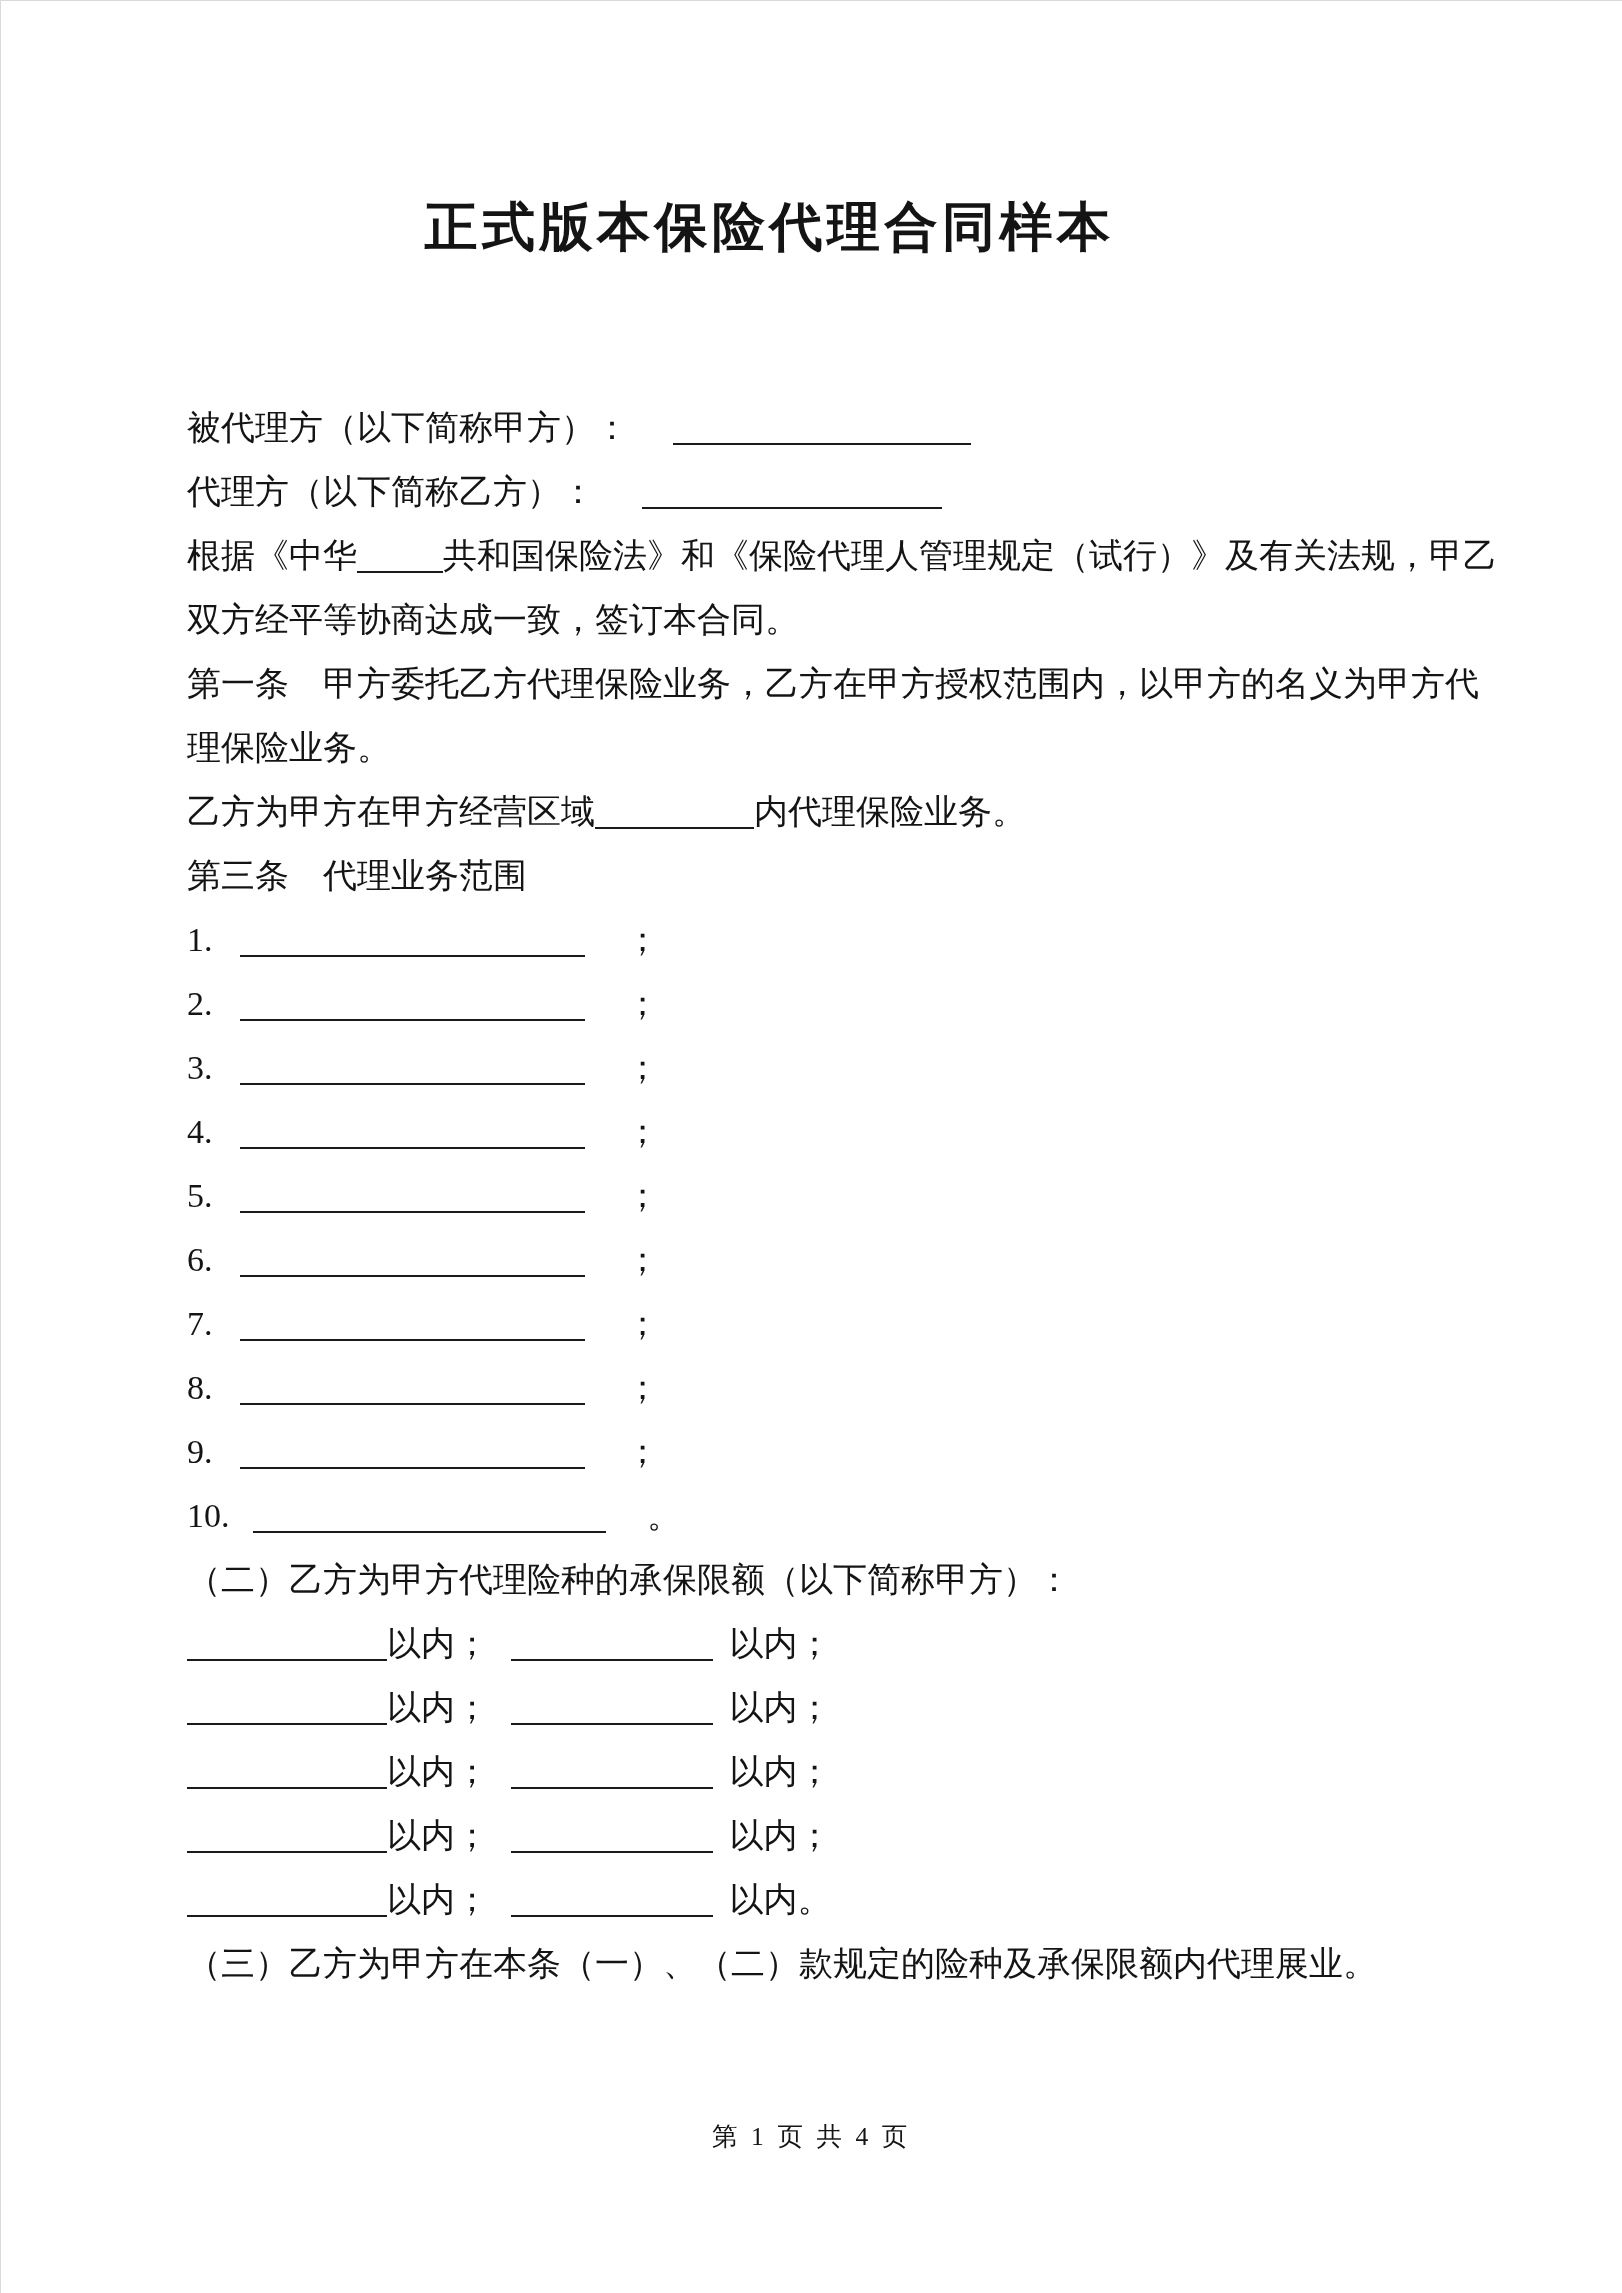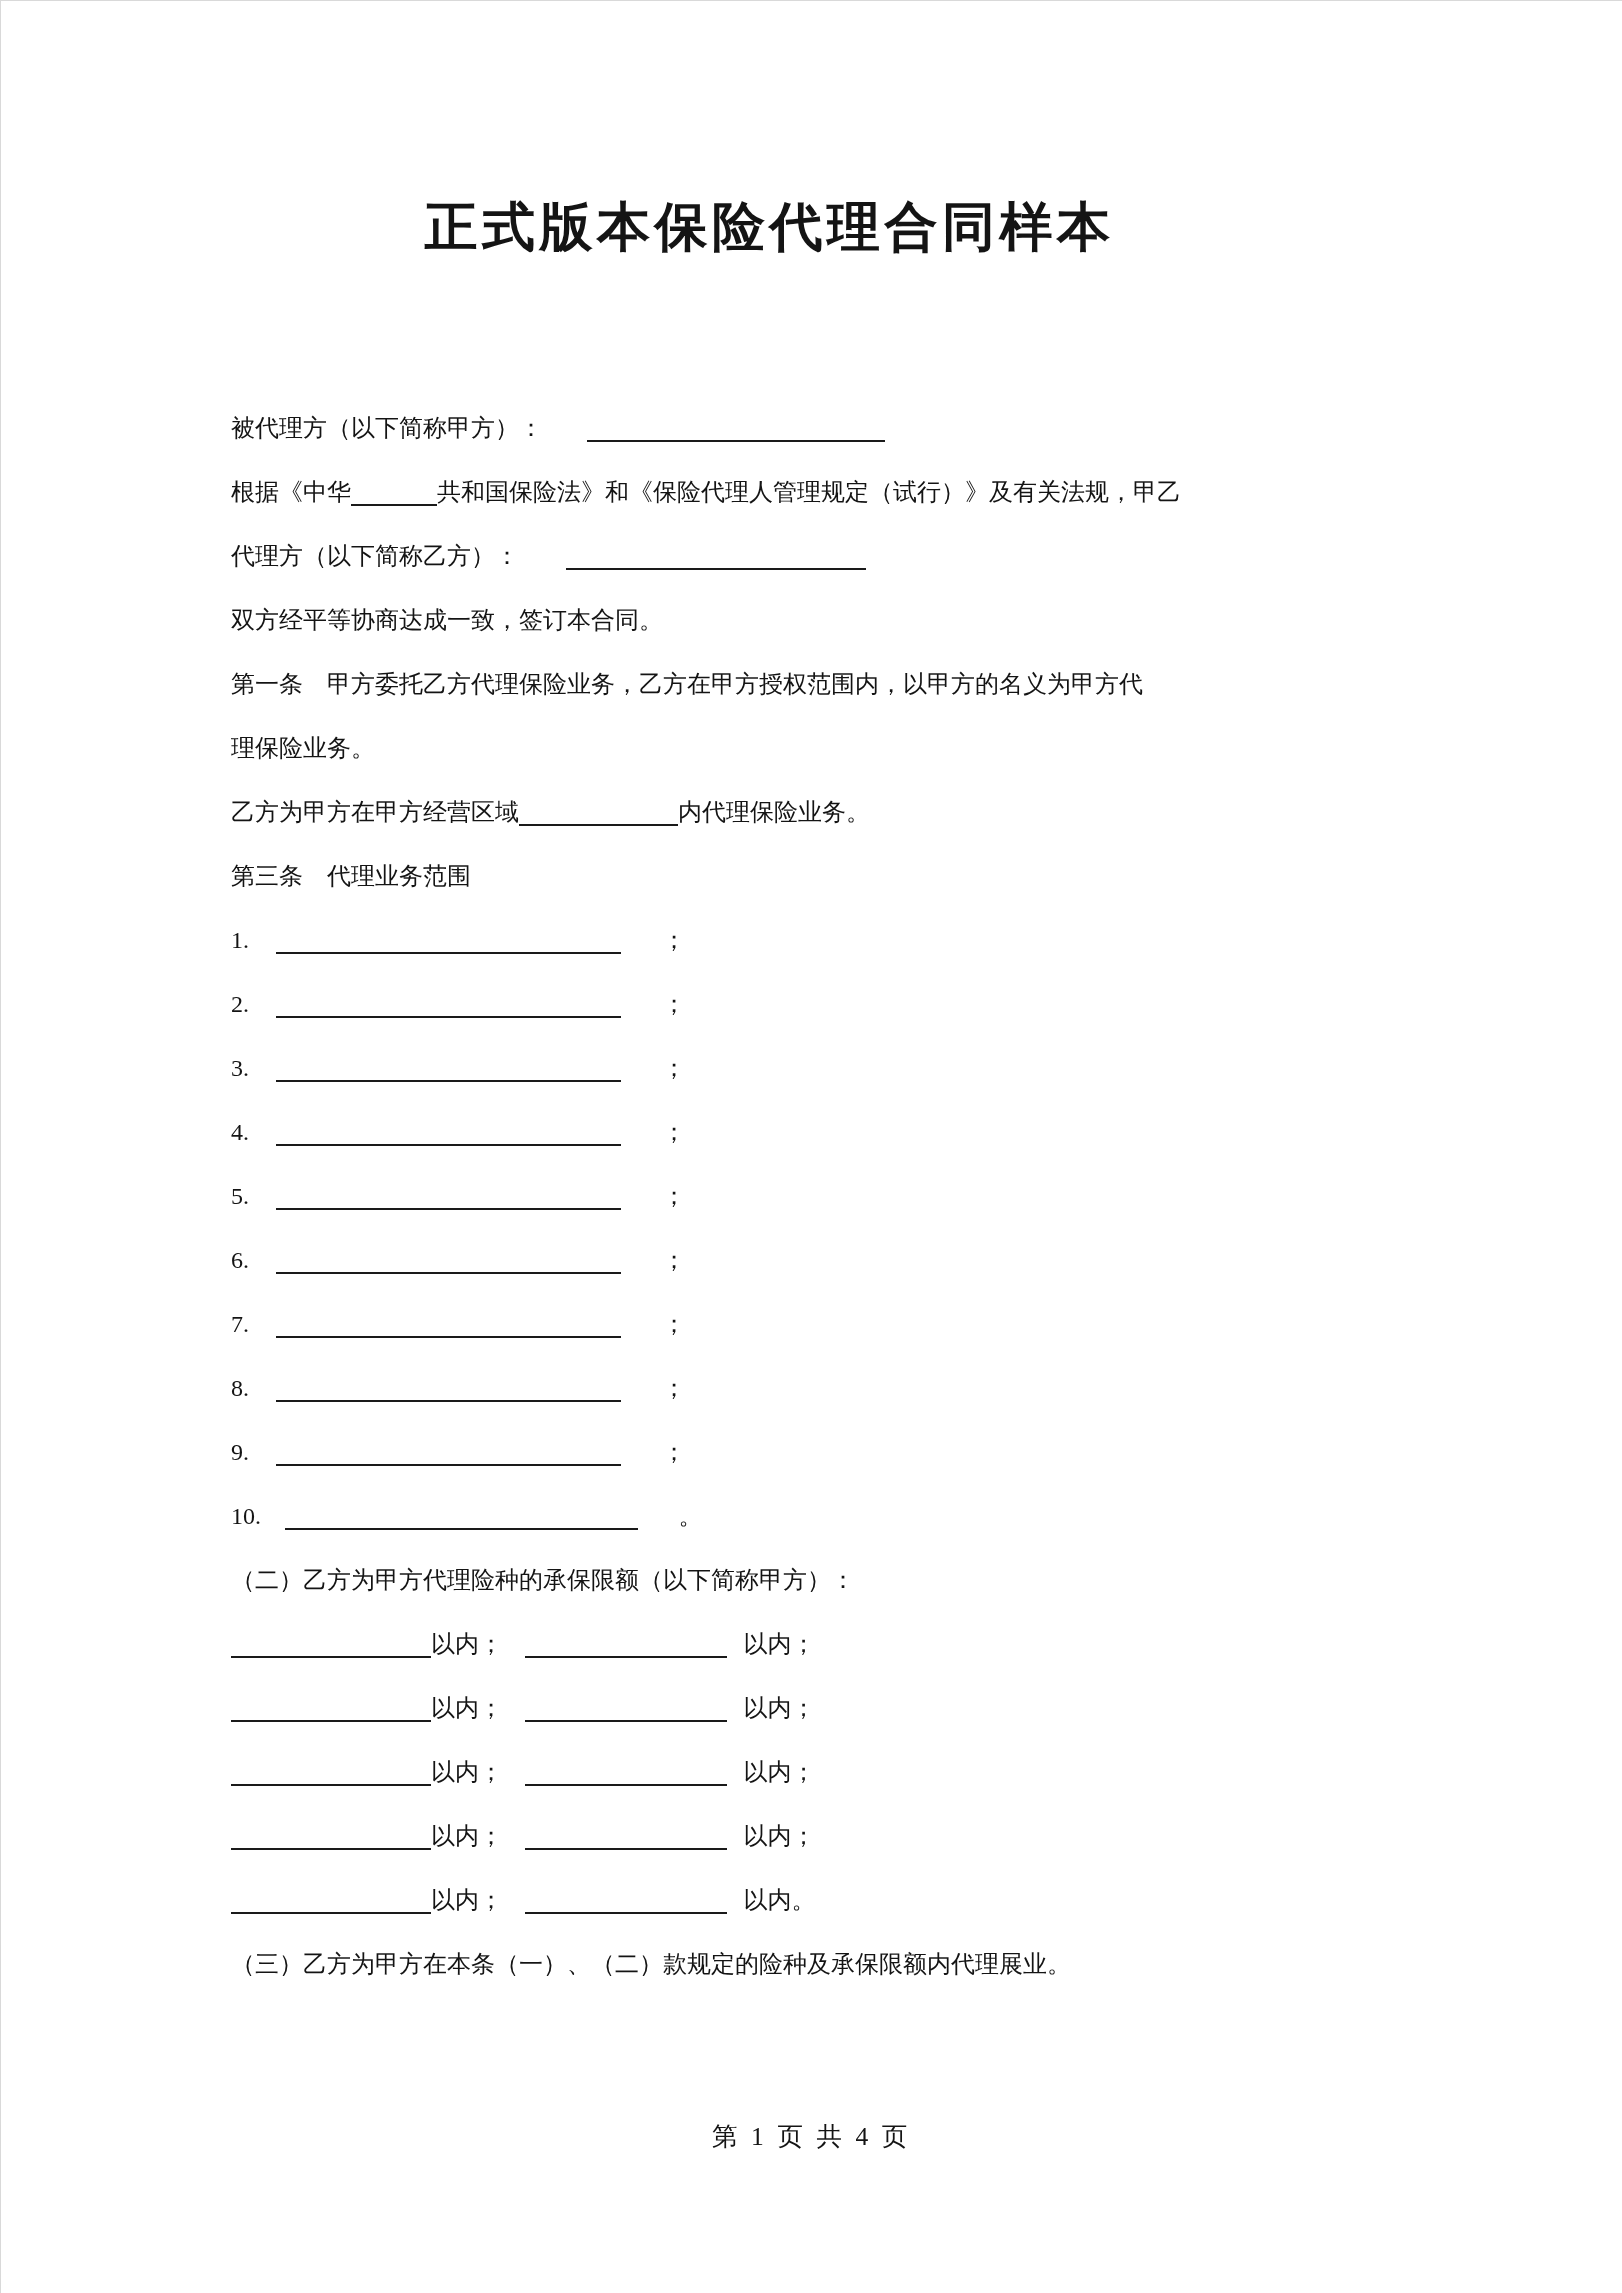--- a/index.html
+++ b/index.html
@@ -23,23 +23,22 @@
     letter-spacing:4.5px;
     white-space:pre;
   }
   .doc-body{
     position:absolute;
     top:395px;left:186px;width:1291px;
   }
   .line{
     height:64px;
     line-height:64px;
-    font-size:24px;
+    font-size:34px;
     white-space:pre;
-    margin-left:44px;
   }
   .txt{white-space:pre;}
   .blank{
     display:inline-block;
     height:0;
     border-bottom:2.7px solid #1a1a1a;
     vertical-align:-6.4px;
   }
   .spacer{display:inline-block;height:0.9px;}
   .doc-footer{
@@ -53,22 +52,22 @@
   }
 </style>
 </head>
 <body>
 
 <div class="page">
   <div class="doc-title">正式版本保险代理合同样本</div>
 
   <div class="doc-body">
       <div class="line"><span class="txt">被代理方（以下简称甲方）：</span><span class="spacer" style="width: 44px;"></span><span class="blank" style="width: 298px;"></span></div>
+      <div class="line"><span class="txt">代理方（以下简称乙方）：</span><span class="spacer" style="width: 47px;"></span><span class="blank" style="width: 300px;"></span></div>
       <div class="line"><span class="txt">根据《中华</span><span class="blank" style="width: 86px;"></span><span class="txt">共和国保险法》和《保险代理人管理规定（试行）》及有关法规，甲乙</span></div>
-      <div class="line"><span class="txt">代理方（以下简称乙方）：</span><span class="spacer" style="width: 47px;"></span><span class="blank" style="width: 300px;"></span></div>
       <div class="line"><span class="txt">双方经平等协商达成一致，签订本合同。</span></div>
       <div class="line"><span class="txt">第一条　甲方委托乙方代理保险业务，乙方在甲方授权范围内，以甲方的名义为甲方代</span></div>
       <div class="line"><span class="txt">理保险业务。</span></div>
       <div class="line"><span class="txt">乙方为甲方在甲方经营区域</span><span class="blank" style="width: 159px;"></span><span class="txt">内代理保险业务。</span></div>
       <div class="line"><span class="txt">第三条　代理业务范围</span></div>
       <div class="line"><span class="txt">1.</span><span class="spacer" style="width: 27px;"></span><span class="blank" style="width: 345px;"></span><span class="spacer" style="width: 41px;"></span><span class="txt">；</span></div>
       <div class="line"><span class="txt">2.</span><span class="spacer" style="width: 27px;"></span><span class="blank" style="width: 345px;"></span><span class="spacer" style="width: 41px;"></span><span class="txt">；</span></div>
       <div class="line"><span class="txt">3.</span><span class="spacer" style="width: 27px;"></span><span class="blank" style="width: 345px;"></span><span class="spacer" style="width: 41px;"></span><span class="txt">；</span></div>
       <div class="line"><span class="txt">4.</span><span class="spacer" style="width: 27px;"></span><span class="blank" style="width: 345px;"></span><span class="spacer" style="width: 41px;"></span><span class="txt">；</span></div>
       <div class="line"><span class="txt">5.</span><span class="spacer" style="width: 27px;"></span><span class="blank" style="width: 345px;"></span><span class="spacer" style="width: 41px;"></span><span class="txt">；</span></div>

